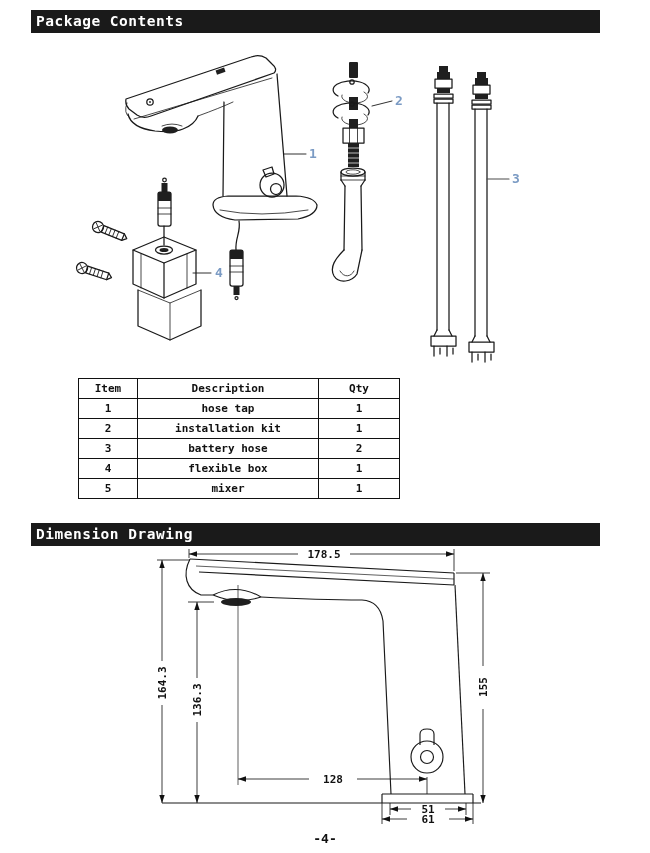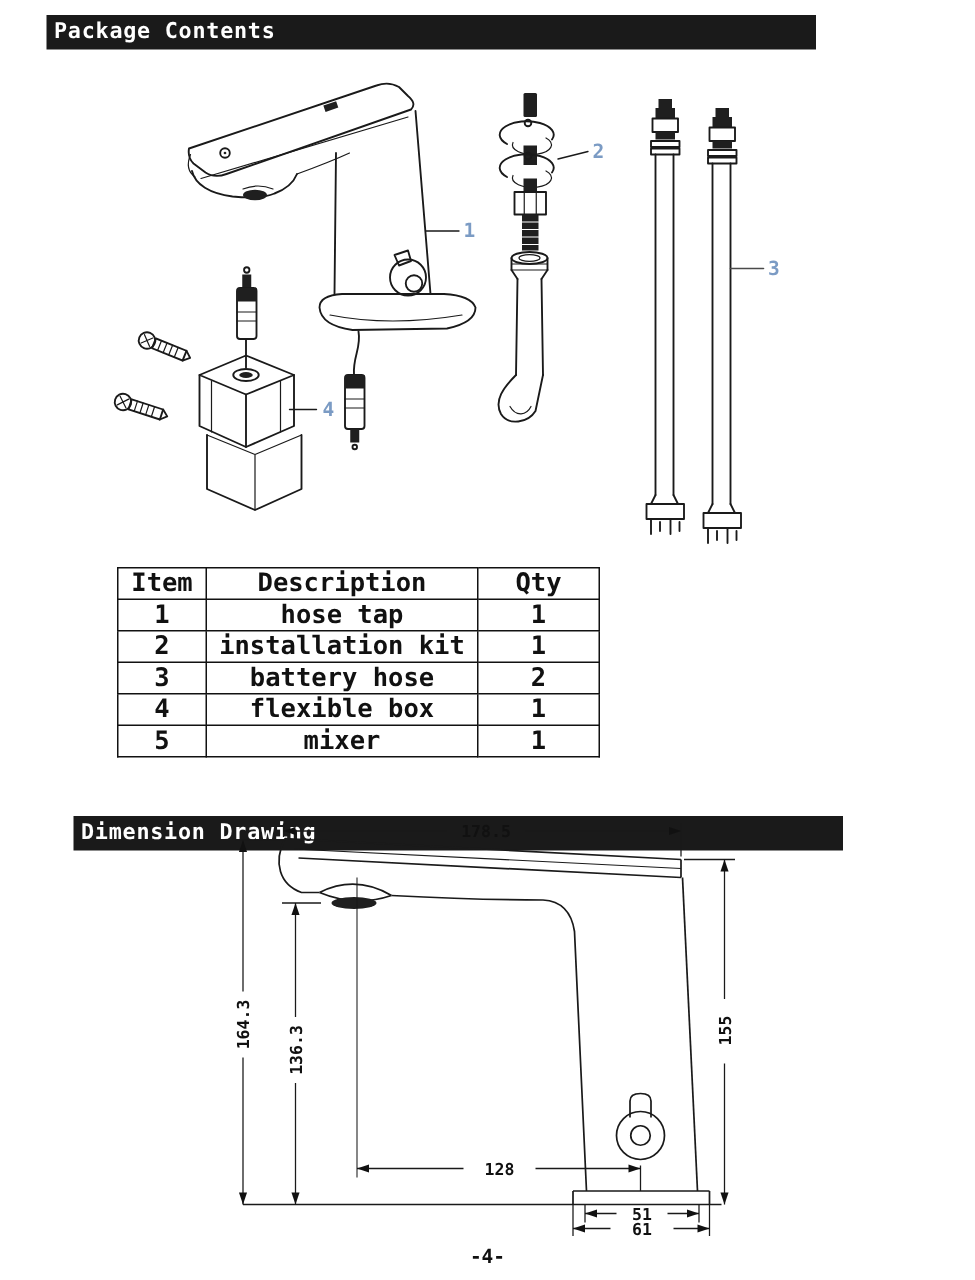--- a/index.html
+++ b/index.html
@@ -1,22 +1,22 @@
 <!DOCTYPE html>
 <html><head>
 <meta charset="utf-8">
 <style>
   html,body{margin:0;padding:0;background:#ffffff;}
   .page{position:relative;width:650px;height:853px;background:#fff;overflow:hidden;
         font-family:"DejaVu Sans Mono","Liberation Mono",monospace;color:#111;}
-  .section-bar{position:absolute;left:31px;width:513px;height:23px;background:#1a1a1a;
+  .section-bar{position:absolute;left:31px;width:569px;height:23px;background:#1a1a1a;
                color:#fff;font-weight:bold;font-size:14.5px;line-height:23px;padding-left:5px;
                box-sizing:border-box;letter-spacing:0.5px;}
   #bar-package{top:10px;}
-  #bar-dimension{top:544px;margin-left:18px;}
+  #bar-dimension{top:523px;}
 
   svg{position:absolute;left:0;}
   #parts-svg{top:40px;}
   #dim-svg{top:545px;}
 
   
   #parts-svg path,#parts-svg rect,#parts-svg circle,#parts-svg ellipse,#parts-svg line,#parts-svg polygon{
     stroke:#1a1a1a;fill:none;stroke-width:1.25;stroke-linecap:round;stroke-linejoin:round;}
   #parts-svg .dark{fill:#1f1f1f;stroke:none;}
   #parts-svg .thin{stroke-width:0.8;}
@@ -28,21 +28,21 @@
 
   #dim-svg path,#dim-svg circle,#dim-svg line{stroke:#1a1a1a;fill:none;stroke-linecap:butt;stroke-linejoin:round;}
   #dim-svg .outline{stroke-width:1.15;}
   #dim-svg .dim{stroke-width:0.85;}
   #dim-svg .thin{stroke-width:0.7;}
   #dim-svg .dark{fill:#1f1f1f;stroke:none;}
   #dim-svg .arw{fill:#111;stroke:none;}
   .dim-text{font:bold 11px "DejaVu Sans Mono","Liberation Mono",monospace;fill:#111;stroke:none;}
 
   table.parts{position:absolute;left:78px;top:378px;border-collapse:collapse;table-layout:fixed;
-              font-size:17px;font-weight:bold;text-align:center;}
+              font-size:11px;font-weight:bold;text-align:center;}
   table.parts td,table.parts th{border:1.6px solid #111;height:19px;padding:0;vertical-align:middle;
               font-family:"DejaVu Sans Mono","Liberation Mono",monospace;}
   .col-item{width:58px;}.col-desc{width:180px;margin-top:16px;}.col-qty{width:80px;text-align:center;}
 
   .page-number{position:absolute;top:831px;left:0;width:650px;text-align:center;
                font-size:13px;font-weight:bold;}
 </style>
 </head>
 <body>
 

